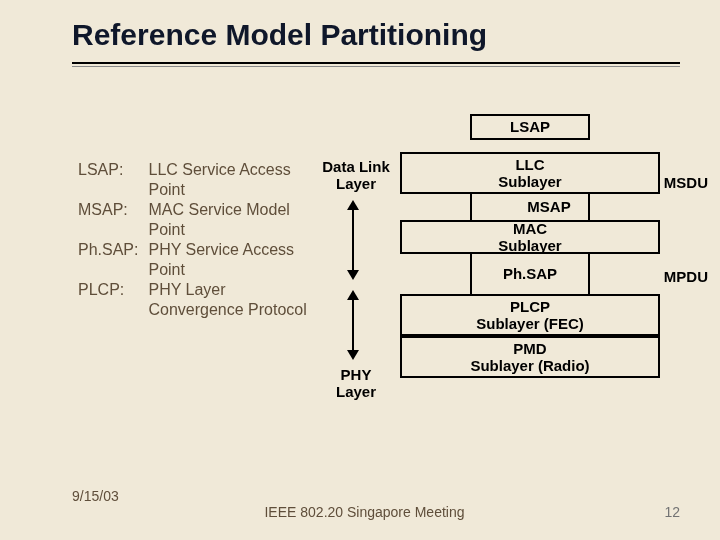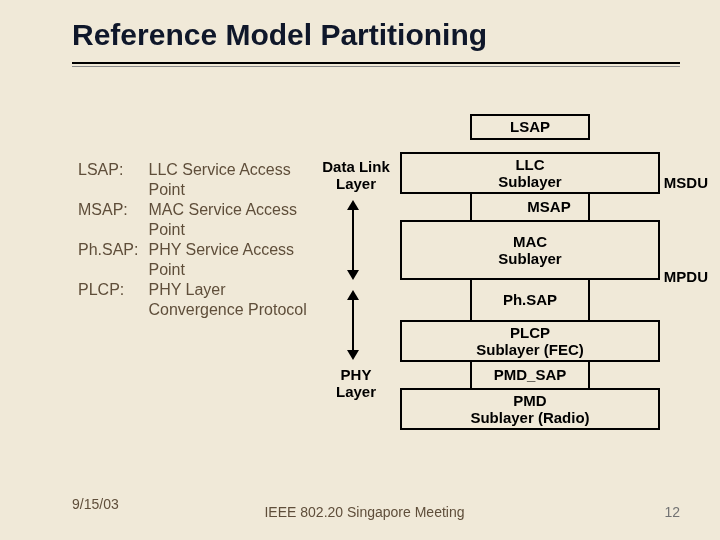--- a/index.html
+++ b/index.html
@@ -62,21 +62,21 @@
     background: transparent;
     display: flex;
     align-items: center;
     justify-content: center;
     line-height: 1.15;
     padding: 2px 4px;
   }
   .b-lsap   { height: 26px; margin: 12px 70px; text-align: right; }
   .b-llc    { height: 42px; }
   .b-msap   { height: 26px; margin: 0 70px; border-top: 0; border-bottom: 0; padding-left: 42px; }
-  .b-mac    { height: 60px; }
+  .b-mac    { height: 34px; }
   .b-phsap  { height: 40px; margin: 0 70px; border-top: 0; border-bottom: 0; }
   .b-plcp   { height: 42px; }
   .b-pmdsap { height: 26px; margin: 0 70px; border-top: 0; border-bottom: 0; }
   .b-pmd    { height: 42px; }
 
   
   .sidelabel {
     position: absolute;
     font-weight: bold;
     font-size: 15px;
@@ -105,21 +105,21 @@
     width: 0; height: 0;
     border-left: 6px solid transparent;
     border-right: 6px solid transparent;
   }
   .ah-up   { border-bottom: 10px solid #000; }
   .ah-down { border-top: 10px solid #000; }
 
   
   .footer-date {
     position: absolute;
-    left: 72px; bottom: 28px;
+    left: 72px; bottom: 36px;
     font-size: 14px;
     color: #5f4e3a;
   }
   .footer-center {
     position: absolute;
     left: 0; right: 0; bottom: 20px;
     text-align: center;
     font-size: 14px;
     color: #5f4e3a;
     padding-left: 9px;
@@ -142,21 +142,21 @@
 
   <div class="legend">
     <table>
       <tbody>
           <tr>
         <td class="term">LSAP:</td>
         <td>LLC Service Access Point</td>
       </tr>
       <tr>
         <td class="term">MSAP:</td>
-        <td>MAC Service Access Point</td>
+        <td>MAC Service Model Point</td>
       </tr>
       <tr>
         <td class="term">Ph.SAP:</td>
         <td>PHY Service Access Point</td>
       </tr>
       <tr>
         <td class="term">PLCP:</td>
         <td>PHY Layer Convergence Protocol</td>
       </tr>
     </tbody>
@@ -183,21 +183,20 @@
   <div class="stack">
     <div class="box b-lsap">LSAP</div>
     <div class="box b-llc" style="white-space:pre;">LLC
 Sublayer</div>
     <div class="box b-msap">MSAP</div>
     <div class="box b-mac" style="white-space:pre;">MAC
 Sublayer</div>
     <div class="box b-phsap">Ph.SAP</div>
     <div class="box b-plcp" style="white-space:pre;">PLCP
 Sublayer (FEC)</div>
-    <div class="box b-pmdsap">PMD_SAP</div>
     <div class="box b-pmd" style="white-space:pre;">PMD
 Sublayer (Radio)</div>
   </div>
 
   <div class="sidelabel" style="right:12px; top:174px;">MSDU</div>
   <div class="sidelabel" style="right:12px; top:268px;">MPDU</div>
 
   <div class="footer-date">9/15/03</div>
   <div class="footer-center">IEEE 802.20 Singapore Meeting</div>
   <div class="footer-page">12</div>

